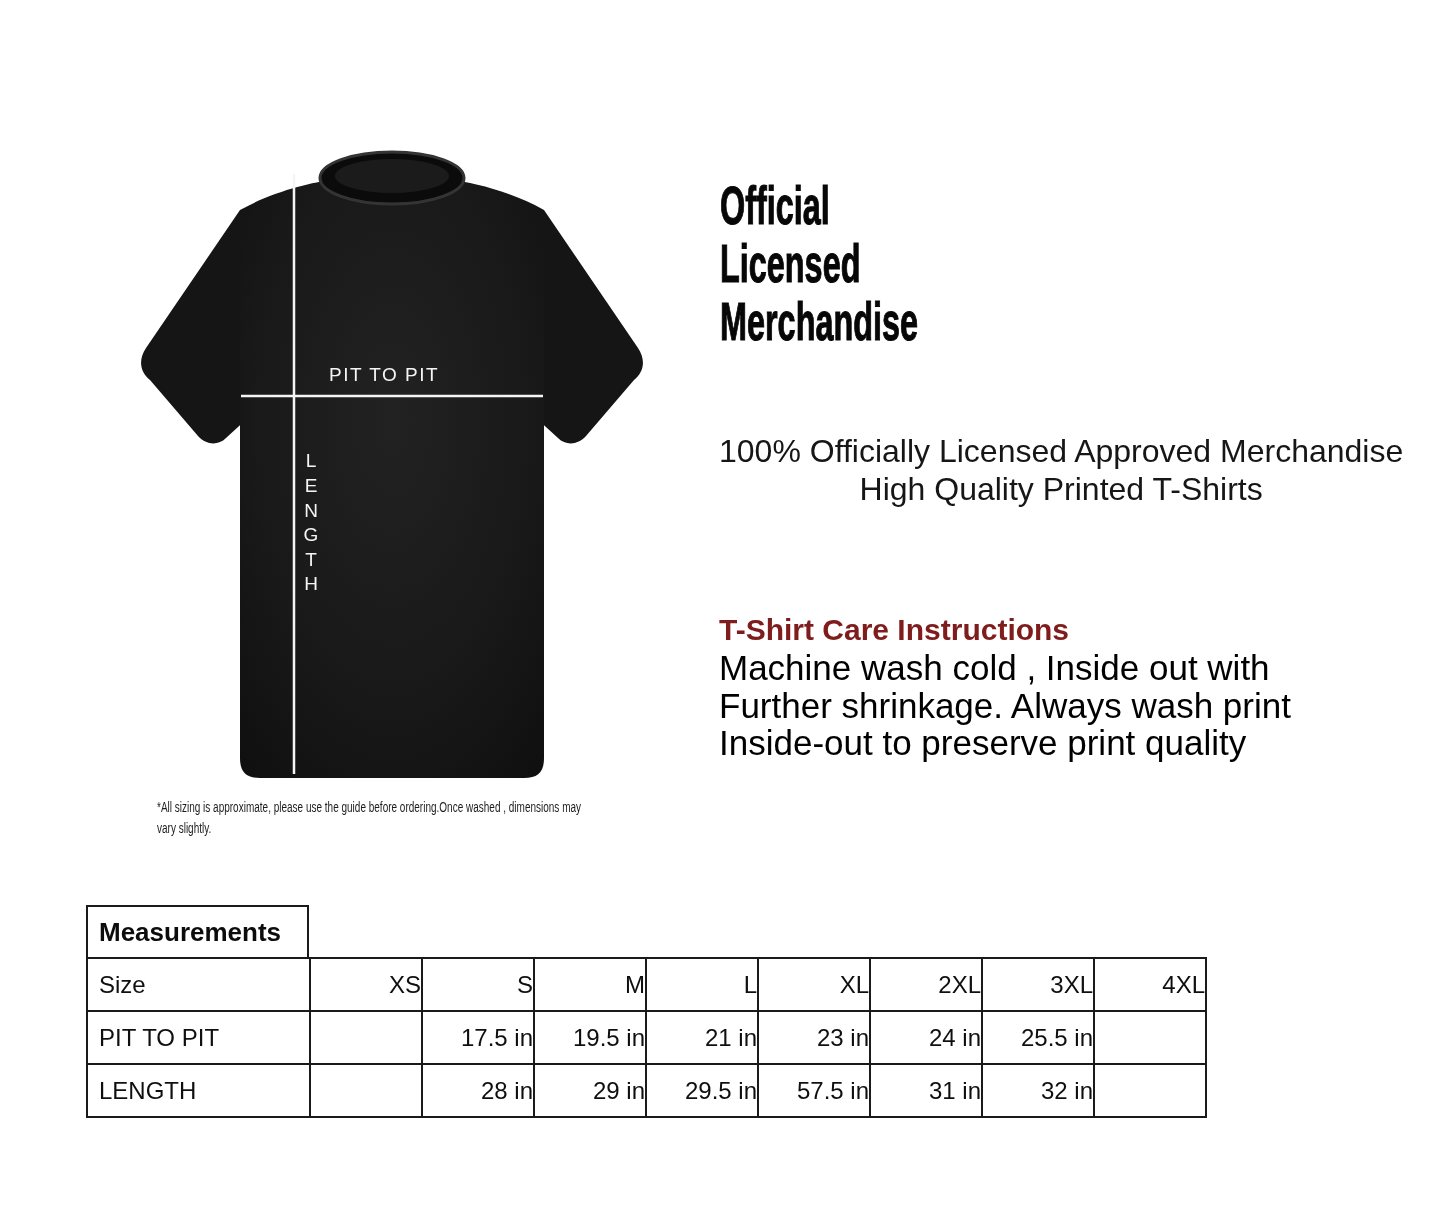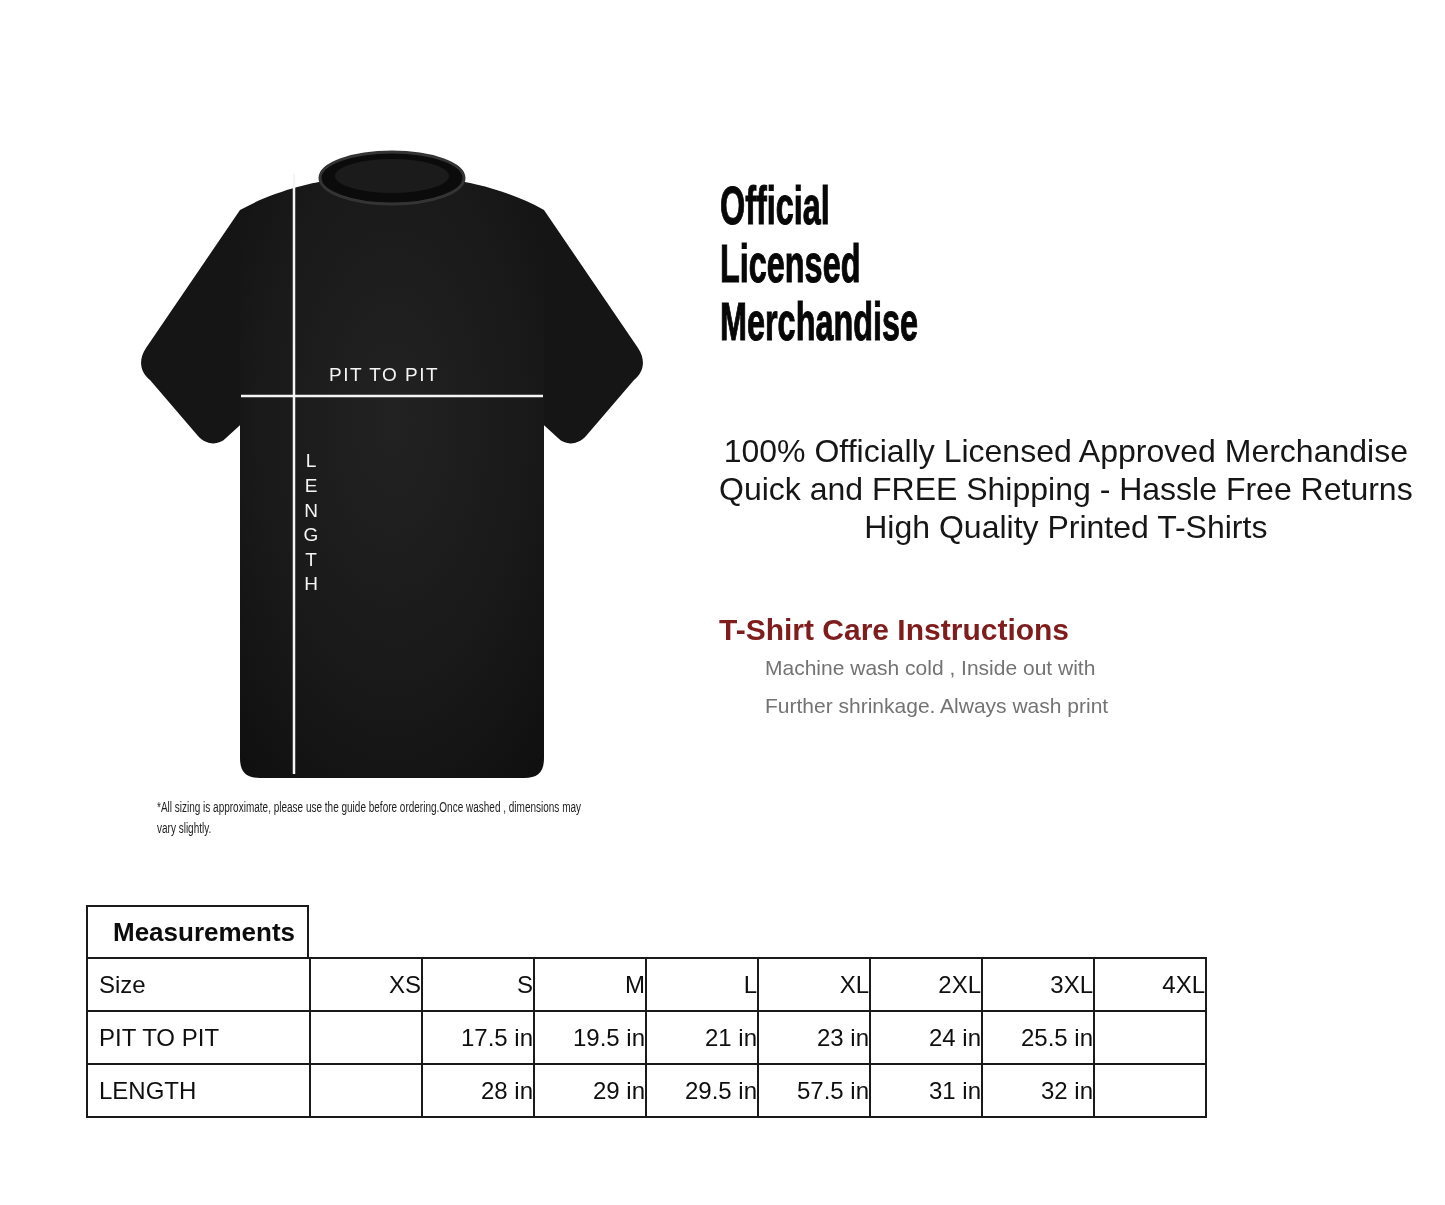--- a/index.html
+++ b/index.html
@@ -32,28 +32,28 @@
   .intro {
     position:absolute; left:719px; top:432px;
     font-size:32px; line-height:38px; color:#161616; white-space:nowrap;text-align:center;
   }
   .care-title {
     position:absolute; left:719px; top:613px;
     font-size:30px; font-weight:bold; color:#7f1d1d; white-space:nowrap;
   }
   .care-text {
     position:absolute; left:719px; top:649px;
-    font-size:21px; line-height:37.5px; color:#737373; white-space:nowrap;margin-left:46px;
+    font-size:35px; line-height:37.5px; color:#000000; white-space:nowrap;
   }
 
   
   .meas-box {
     position:absolute; left:86px; top:905px; width:223px; height:54px;
     border:2px solid #1a1a1a; background:#fff;
-    display:flex; align-items:center; padding-left:25px;
+    display:flex; align-items:center; padding-left:11px;
     font-size:26px; font-weight:bold; color:#0c0c0c;
   }
   table.size-table {
     position:absolute; left:86px; top:957px;
     border-collapse:collapse; table-layout:fixed;
     font-size:24px; color:#0f0f0f; background:#fff;
   }
   table.size-table th, table.size-table td {
     border:2px solid #1a1a1a; height:53px; padding:0;
     text-align:right; font-weight:normal; overflow:hidden; white-space:nowrap;
@@ -104,29 +104,29 @@
   </div>
 
   <div class="headline">
     <div>Official</div>
     <div>Licensed</div>
     <div>Merchandise</div>
   </div>
 
   <div class="intro">
     <div>100% Officially Licensed Approved Merchandise</div>
-    <div>Quick and FREE Shipping - Hassle Free Returns</div>
     <div>High Quality Printed T-Shirts</div>
   </div>
 
   <div class="care-title">T-Shirt Care Instructions</div>
 
   <div class="care-text">
     <div>Machine wash cold , Inside out with</div>
     <div>Further shrinkage. Always wash print</div>
+    <div>Inside-out to preserve print quality</div>
   </div>
 
   <div class="meas-box">Measurements</div>
 
   <table class="size-table">
     <colgroup>
       <col style="width:223px">
       <col style="width:112px">
         <col style="width:112px">
         <col style="width:112px">

